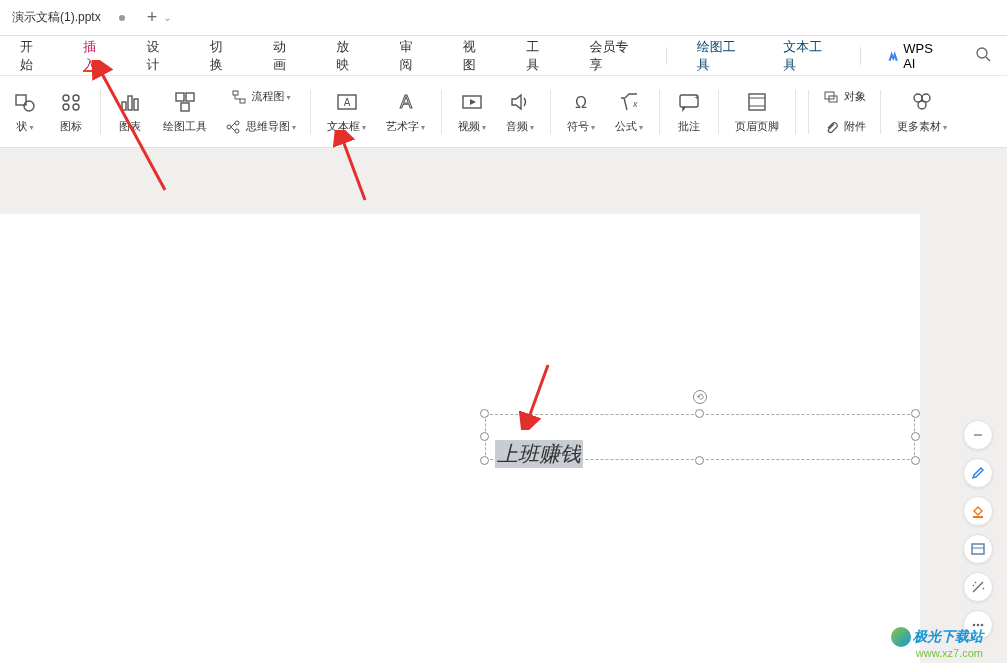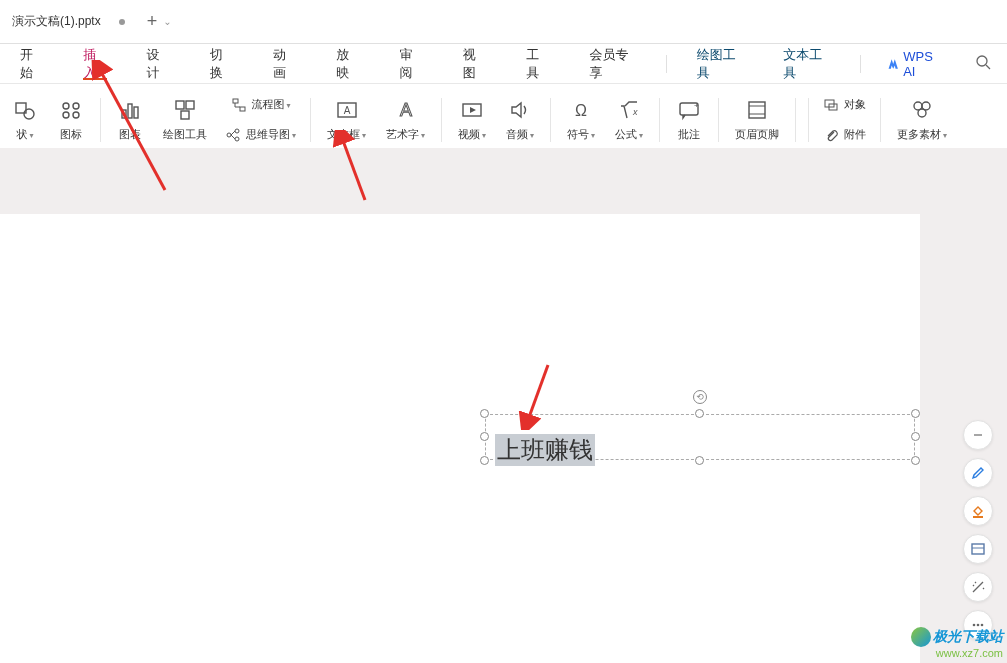--- a/index.html
+++ b/index.html
@@ -1,32 +1,32 @@
 <!DOCTYPE html>
 <html><head>
 <meta charset="utf-8">
 <style>
   * { box-sizing: border-box; margin: 0; padding: 0; }
   body { font-family: "Microsoft YaHei", sans-serif; background: #f1eeee; width: 1007px; height: 663px; overflow: hidden; position: relative; }
   
   
-  .tab-bar { height: 44px; background: #fff; display: flex; align-items: center; border-bottom: 1px solid #e0e0e0; }
+  .tab-bar { height: 36px; background: #fff; display: flex; align-items: center; border-bottom: 1px solid #e0e0e0; }
   .tab { display: flex; align-items: center; padding: 0 12px; height: 28px; font-size: 12px; color: #333; background: #fff; border-radius: 4px 4px 0 0; gap: 18px; }
   .tab-dot { width: 6px; height: 6px; border-radius: 50%; background: #999; }
   .tab-add { margin-left: 10px; font-size: 18px; color: #666; cursor: pointer; }
   .tab-menu { margin-left: 6px; color: #999; font-size: 10px; }
   
   
   .menu-bar { height: 40px; background: #fff; display: flex; align-items: center; padding: 0 6px; gap: 12px; border-bottom: 1px solid #e8e8e8; }
   .menu-item { padding: 0 14px; font-size: 13px; color: #333; cursor: pointer; height: 40px; display: flex; align-items: center; position: relative; }
   .menu-item.active { color: #be185d; }
   .menu-item.active::after { content: ''; position: absolute; bottom: 4px; left: 14px; right: 14px; height: 2px; background: #e14a1e; }
   .menu-item.orange { color: #0c4a6e; }
   .menu-sep { width: 1px; height: 18px; background: #e0e0e0; margin: 0 4px; }
-  .wps-ai { display: flex; align-items: center; gap: 4px; padding: 0 10px; font-size: 13px; color: #1d4ed8; }
+  .wps-ai { display: flex; align-items: center; gap: 4px; padding: 0 10px; font-size: 13px; color: #000000; }
   .wps-ai-logo { width: 14px; height: 14px; }
   .search-icon { padding: 0 10px; color: #666; font-size: 15px; }
   
   
   .ribbon { height: 72px; background: #fff; display: flex; align-items: center; padding: 0 2px; border-bottom: 1px solid #e0e0e0; }
   .ribbon-group { display: flex; align-items: center; height: 100%; }
   .ribbon-btn { display: flex; flex-direction: column; align-items: center; justify-content: center; padding: 4px 10px; cursor: pointer; height: 64px; gap: 4px; }
   .ribbon-btn.small-row { flex-direction: row; height: 30px; padding: 2px 8px; gap: 5px; }
   .ribbon-col { display: flex; flex-direction: column; justify-content: center; height: 64px; }
   .ribbon-label { font-size: 11px; color: #333; white-space: nowrap; text-align: center; }
@@ -35,41 +35,41 @@
   .ribbon-sep { width: 1px; height: 44px; background: #e5e5e5; margin: 0 6px; }
   .drop-arrow { font-size: 8px; color: #888; margin-left: 2px; }
   
   
   .canvas-area { position: absolute; top: 148px; left: 0; right: 0; bottom: 0; background: #f1eeee; }
   .slide { position: absolute; top: 66px; left: 0; width: 920px; height: 450px; background: #fff; }
   
   
   .textbox-container { position: absolute; top: 414px; left: 485px; width: 430px; height: 46px; }
   .textbox-border { position: absolute; inset: 0; border: 1px dashed #aaa; }
-  .textbox-text { position: absolute; top: 20px; left: 10px; font-size: 24px; color: #333; background: #c8cdd3; padding: 0 2px; }
+  .textbox-text { position: absolute; top: 26px; left: 10px; font-size: 21px; color: #333; background: #c8cdd3; padding: 0 2px; font-style: italic; }
   .handle { position: absolute; width: 9px; height: 9px; border: 1px solid #888; border-radius: 50%; background: #fff; }
   .handle.tl { top: -5px; left: -5px; }
   .handle.tm { top: -5px; left: calc(50% - 5px); }
   .handle.tr { top: -5px; right: -5px; }
   .handle.ml { top: calc(50% - 5px); left: -5px; }
   .handle.mr { top: calc(50% - 5px); right: -5px; }
   .handle.bl { bottom: -5px; left: -5px; }
   .handle.bm { bottom: -5px; left: calc(50% - 5px); }
   .handle.br { bottom: -5px; right: -5px; }
   .rotate-handle { position: absolute; top: -24px; left: calc(50% - 7px); width: 14px; height: 14px; border: 1px solid #888; border-radius: 50%; background: #fff; display:flex; align-items:center; justify-content:center; font-size:9px; color:#888;}
   
   
   .float-toolbar { position: absolute; right: 14px; top: 420px; display: flex; flex-direction: column; gap: 8px; }
   .float-btn { width: 30px; height: 30px; border-radius: 50%; background: #fff; border: 1px solid #e2e2e2; display: flex; align-items: center; justify-content: center; cursor: pointer; font-size: 14px; color: #666; box-shadow: 0 1px 3px rgba(0,0,0,0.08); }
   
   
   .arrow { position: absolute; pointer-events: none; }
   
   
-  .watermark { position: absolute; bottom: 4px; right: 4px; text-align: right; }
+  .watermark { position: absolute; bottom: 4px; right: 24px; text-align: right; }
   .watermark-top { font-size: 14px; color: #1596d6; font-weight: bold; font-style: italic; }
   .watermark-bottom { font-size: 11px; color: #7bc043; }
   .wm-logo { display: inline-block; width: 20px; height: 20px; border-radius: 50%; background: linear-gradient(135deg,#8cc63f,#1596d6); vertical-align: middle; margin-right: 2px; }
 </style>
 </head>
 <body>
 
 <div class="tab-bar">
   <div class="tab">
     <span>演示文稿(1).pptx</span>

